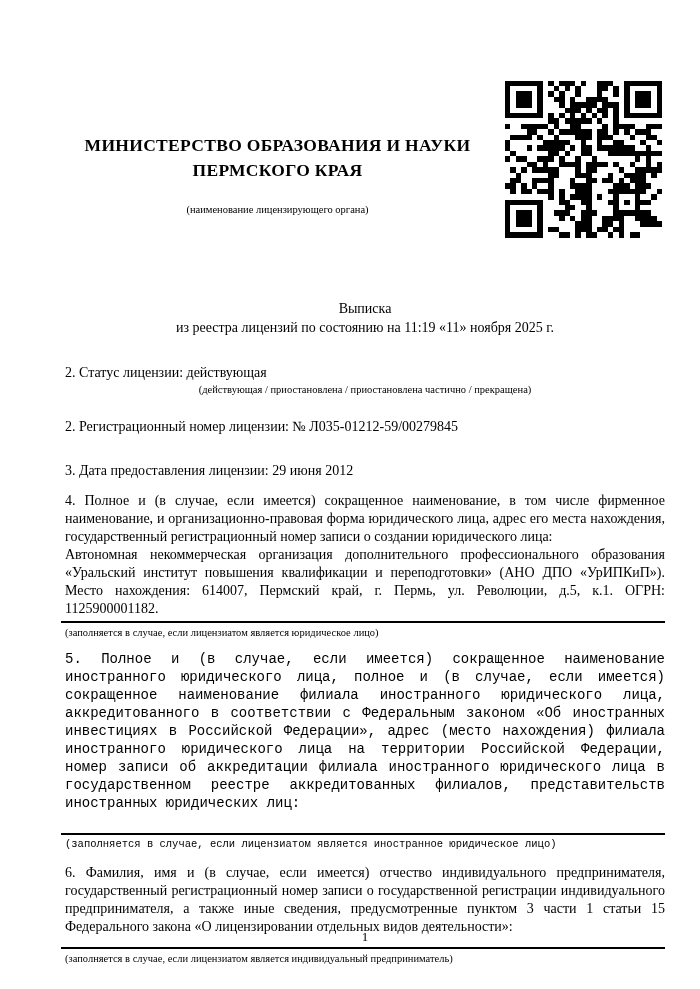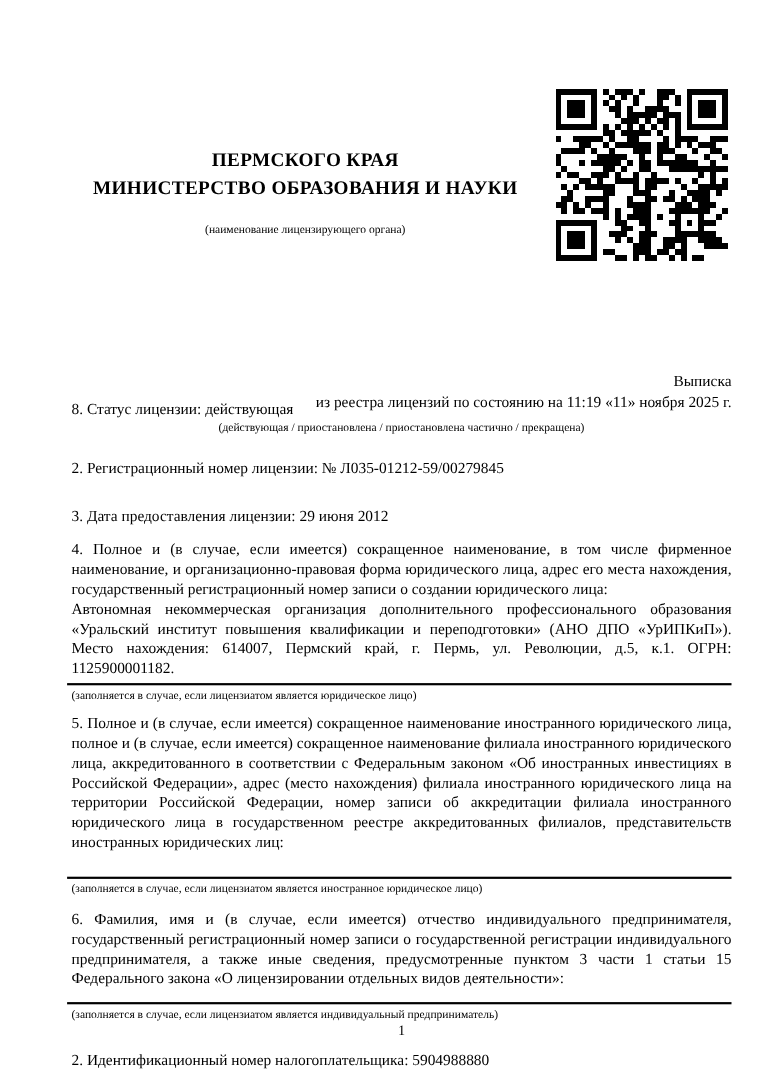--- a/index.html
+++ b/index.html
@@ -9,30 +9,30 @@
     background:#ffffff;
     color:#000000;
     font-family:"Liberation Serif","DejaVu Serif",serif;
     font-size:14px;line-height:18px;
     overflow:hidden;
   }
   .qr{position:absolute;left:505px;top:78px;width:157px;height:162px;}
   .header{position:absolute;left:65px;top:133px;width:425px;text-align:center;}
   .org{font-size:17.5px;font-weight:bold;line-height:25px;letter-spacing:0.3px;}
   .org-caption{font-size:10.5px;line-height:13px;margin-top:20px;}
-  .title{position:absolute;left:65px;top:299px;width:600px;text-align:right;margin-top:39px;}
+  .title{position:absolute;left:65px;top:299px;width:600px;text-align:center;}
   .title div{line-height:19px;}
   .content{position:absolute;left:65px;top:364px;width:600px;}
   .par{text-align:justify;}
   .line{white-space:nowrap;}
   .subcaption{text-align:center;font-size:10.5px;line-height:14px;margin-top:1px;}
   .item2{margin-top:21px;}
   .item3{margin-top:26px;}
   .item4{margin-top:12px;}
-  .item5{margin-top:11px;}
+  .item5{margin-top:11px;font-family:Liberation Mono, monospace;}
   .item6{margin-top:13px;}
   .item7{margin-top:27px;}
   .blankline{height:18px;}
   .rule{border-top:2px solid #000;margin-top:3px;margin-left:-4px;margin-right:0;}
   .rulecaption{text-align:left;font-size:10.5px;line-height:13px;margin-top:3px;}
   .gap-before-rule{height:8px;}
   .pageno{position:absolute;left:65px;top:928px;width:600px;text-align:center;font-size:13px;}
 </style>
 </head>
 <body>
@@ -467,34 +467,34 @@
       <rect x="13" y="28" width="1" height="1"></rect>
       <rect x="15" y="28" width="1" height="1"></rect>
       <rect x="16" y="28" width="1" height="1"></rect>
       <rect x="19" y="28" width="1" height="1"></rect>
       <rect x="21" y="28" width="1" height="1"></rect>
       <rect x="23" y="28" width="1" height="1"></rect>
       <rect x="24" y="28" width="1" height="1"></rect>
     </svg>
 
   <div class="header">
+    <div class="org">МИНИСТЕРСТВО ОБРАЗОВАНИЯ И НАУКИ</div>
     <div class="org">ПЕРМСКОГО КРАЯ</div>
-    <div class="org">МИНИСТЕРСТВО ОБРАЗОВАНИЯ И НАУКИ</div>
     <div class="org-caption">(наименование лицензирующего органа)</div>
   </div>
 
   <div class="title">
     <div>Выписка</div>
     <div>из реестра лицензий по состоянию на 11:19 «11» ноября 2025 г.</div>
   </div>
 
   <div class="content">
 
     <div class="item item1">
-      <div class="line">8. Статус лицензии: действующая</div>
+      <div class="line">2. Статус лицензии: действующая</div>
       <div class="subcaption">(действующая / приостановлена / приостановлена частично / прекращена)</div>
     </div>
 
     <div class="item item2">
       <div class="line">2. Регистрационный номер лицензии: № Л035-01212-59/00279845</div>
     </div>
 
     <div class="item item3">
       <div class="line">3. Дата предоставления лицензии: 29 июня 2012</div>
     </div>

